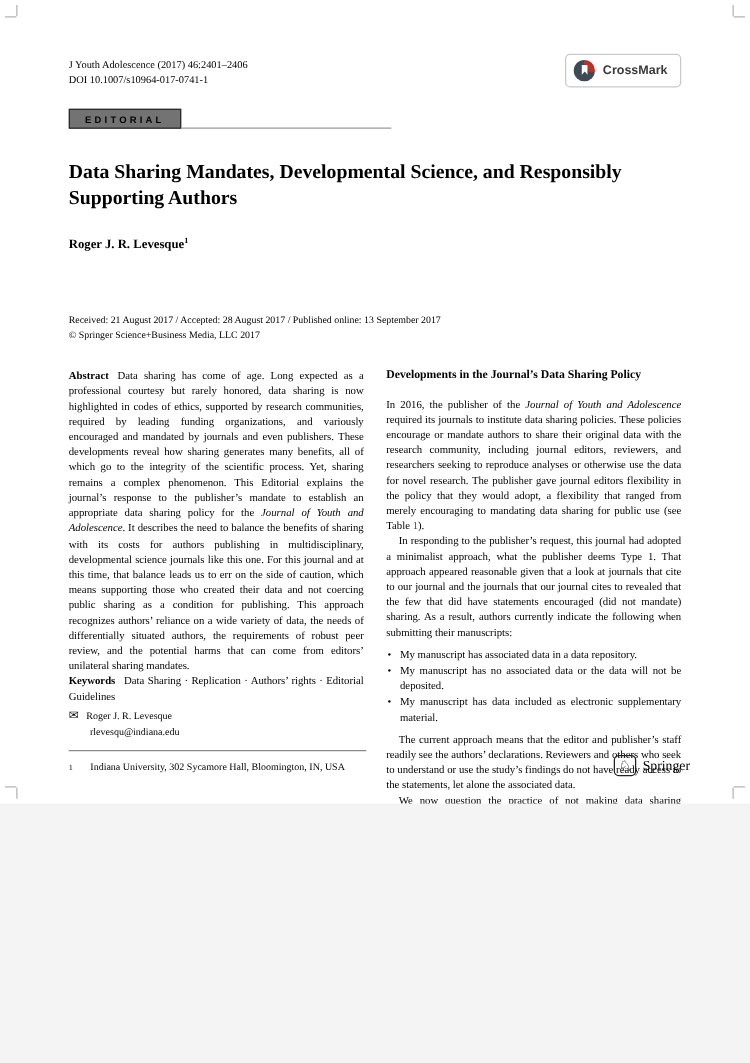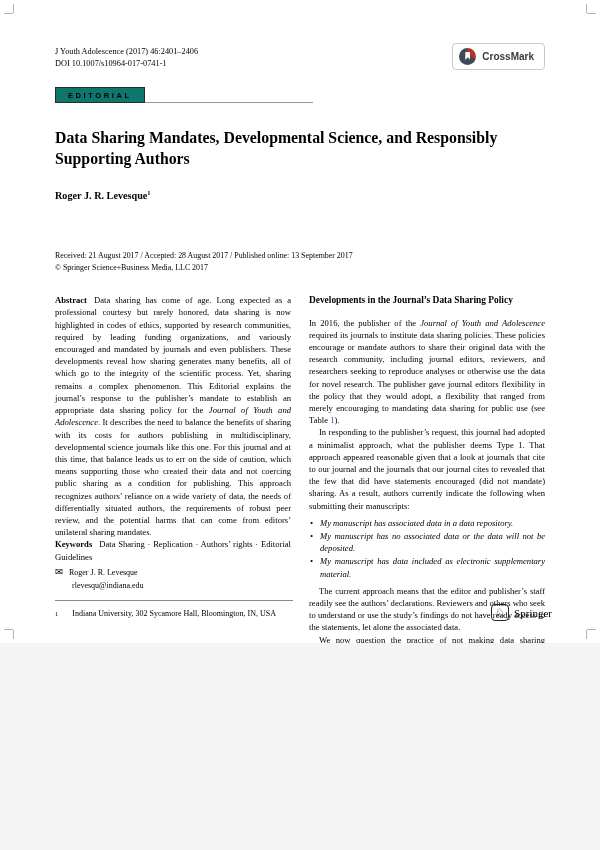--- a/index.html
+++ b/index.html
@@ -36,21 +36,21 @@
   .cm-circle::after {
     content:""; position:absolute; left:6px; top:4px; width:5px; height:8px; background:#fff;
     clip-path:polygon(0 0,100% 0,100% 100%,50% 65%,0 100%);
   }
   .cm-label { font-family:"Liberation Sans",sans-serif; font-size:10px; font-weight:bold; color:#3a3a3a; }
 
   .type-row { display:flex; align-items:flex-end; margin-top:16px; }
   .type-box {
     border:1px solid #2b2b2b; padding:3px 12px 2px;
     font-family:"Liberation Sans",sans-serif; font-size:7.5px; font-weight:bold; letter-spacing:2.6px;
-    background:#0f766e;
+    background:#737373;
   }
   .type-rule { width:168px; height:1px; background:#9a9a9a; }
 
   .title { font-size:15.8px; line-height:1.33; margin:24px 0 0; font-weight:bold; }
   .author-line { margin-top:20px; font-size:10.2px; font-weight:bold; }
   .author-line sup { font-size:6.5px; }
 
   .history { margin-top:50px; font-size:7.9px; }
   .copyright { margin-top:3px; font-size:7.9px; }
 
@@ -58,21 +58,21 @@
   .col { flex:1; min-width:0; }
   .col p { margin:0; }
   .runin { margin-right:7px; }
   .keywords { margin-top:12px; }
 
   .sec-heading { font-size:9.4px; margin:0 0 9px; text-align:left; font-weight:bold; }
   .p-indent { text-indent:10px; }
   .mt { margin-top:5px !important; }
   .inline-link { color:#1d4f9c; text-decoration:none; cursor:pointer; }
 
-  ul.decl { list-style:none; margin:5px 0 5px; padding:0;font-style:italic; }
+  ul.decl { list-style:none; margin:5px 0 5px; padding:0; }
   ul.decl li { position:relative; padding-left:11px; margin-bottom:1px; }
   ul.decl li::before { content:"\2022"; position:absolute; left:1px; }
 
   .footnote-block { position:absolute; left:55px; bottom:24px; width:252px; font-size:8px; line-height:1.4; }
   .corr-row { display:flex; gap:6px; align-items:baseline; }
   .env { font-size:9.5px; line-height:1; }
   .email { padding-left:17px; margin-top:1px; cursor:pointer; }
   .fn-rule { width:238px; height:1px; background:#8a8a8a; margin:9px 0 7px; }
   .affil-row { display:flex; gap:14px; align-items:baseline; }
   .affil-row sup { font-size:6.5px; }

